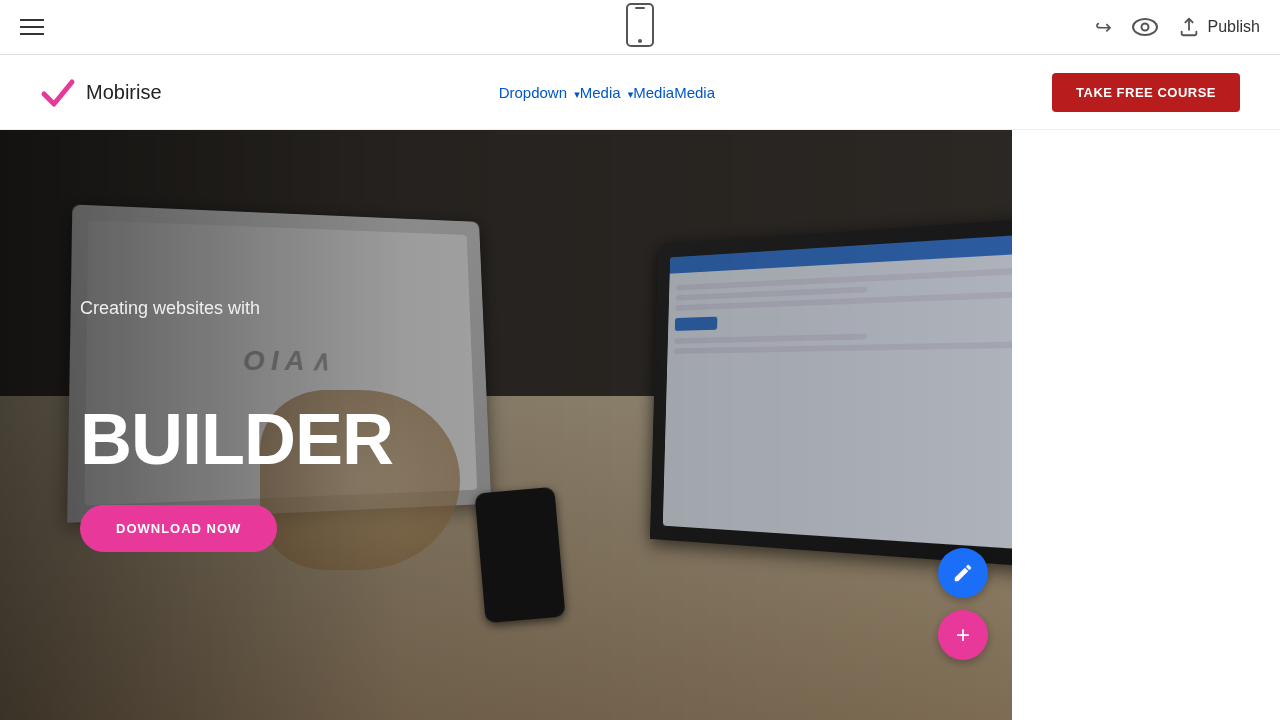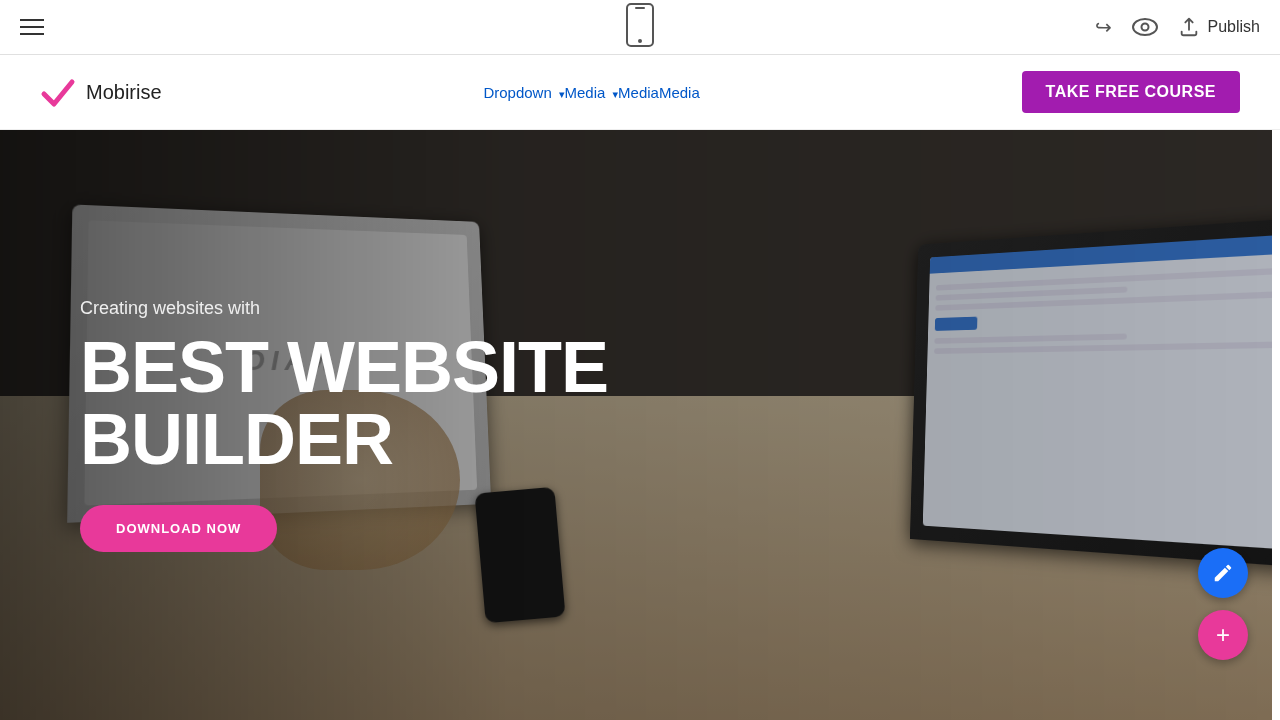--- a/index.html
+++ b/index.html
@@ -45,35 +45,35 @@
     .brand-check {
       width: 36px; height: 36px;
       position: relative;
     }
     .brand-check svg { width: 36px; height: 36px; }
     .brand-name { font-size: 20px; color: #222; font-weight: 500; }
     .nav-links { display: flex; align-items: center; }
     .nav-link { text-decoration: none; color: #0057c8; font-size: 15px; font-weight: 500; }
     .nav-link .chevron { font-size: 11px; margin-left: 3px; }
     .nav-cta {
-      background: #a21caf;
+      background: #b91c1c;
       color: #fff;
       border: none;
       border-radius: 4px;
       padding: 12px 24px;
-      font-size: 16px;
+      font-size: 13px;
       font-weight: 700;
       letter-spacing: 0.5px;
       cursor: pointer;
     }
 
     
     .hero {
       position: relative;
-      width: 1272px;
+      width: 1012px;
       height: 590px;
       overflow: hidden;
     }
     .hero-bg {
       position: absolute;
       inset: 0;
       background: linear-gradient(
         to right,
         rgba(0,0,0,0.65) 0%,
         rgba(0,0,0,0.35) 40%,
@@ -319,21 +319,21 @@
     </div>
     <div class="phone-device"></div>
     <div class="hand-area"></div>
   </div>
 
   <div class="hero-bg"></div>
 
   <div class="hero-content">
     <p class="hero-subtitle">Creating websites with</p>
     <h1 class="hero-title">
-      <span>BEST WEBSITE</span><br>
+      <br>
       <span>BUILDER</span>
     </h1>
     <button class="hero-cta">DOWNLOAD NOW</button>
   </div>
 
   <div class="fab-container">
     <button class="fab fab-edit">
       <svg width="22" height="22" viewBox="0 0 24 24" fill="none">
         <path d="M3 17.25V21h3.75L17.81 9.94l-3.75-3.75L3 17.25z" fill="white"></path>
         <path d="M20.71 7.04a1 1 0 000-1.41l-2.34-2.34a1 1 0 00-1.41 0l-1.83 1.83 3.75 3.75 1.83-1.83z" fill="white"></path>

